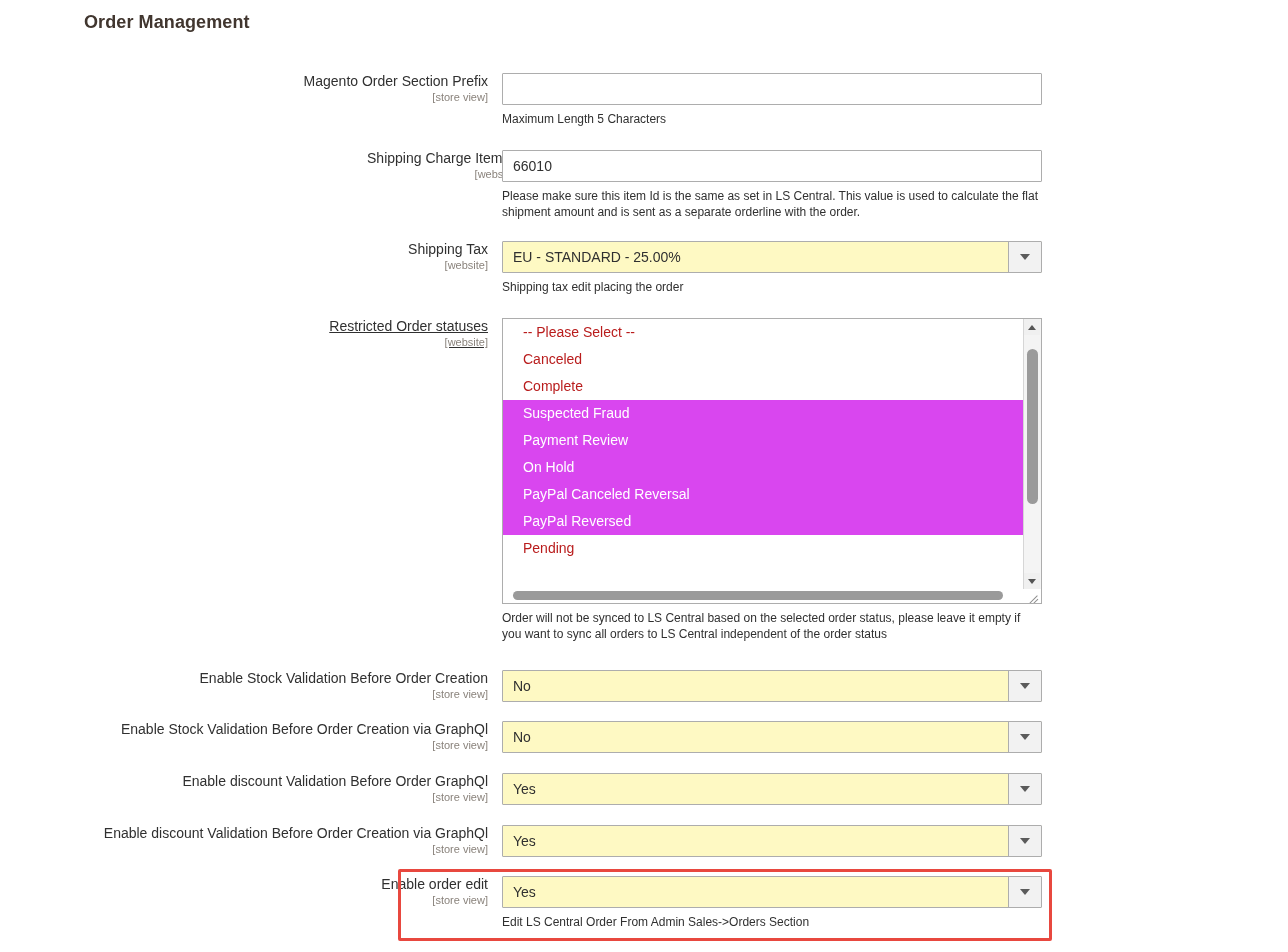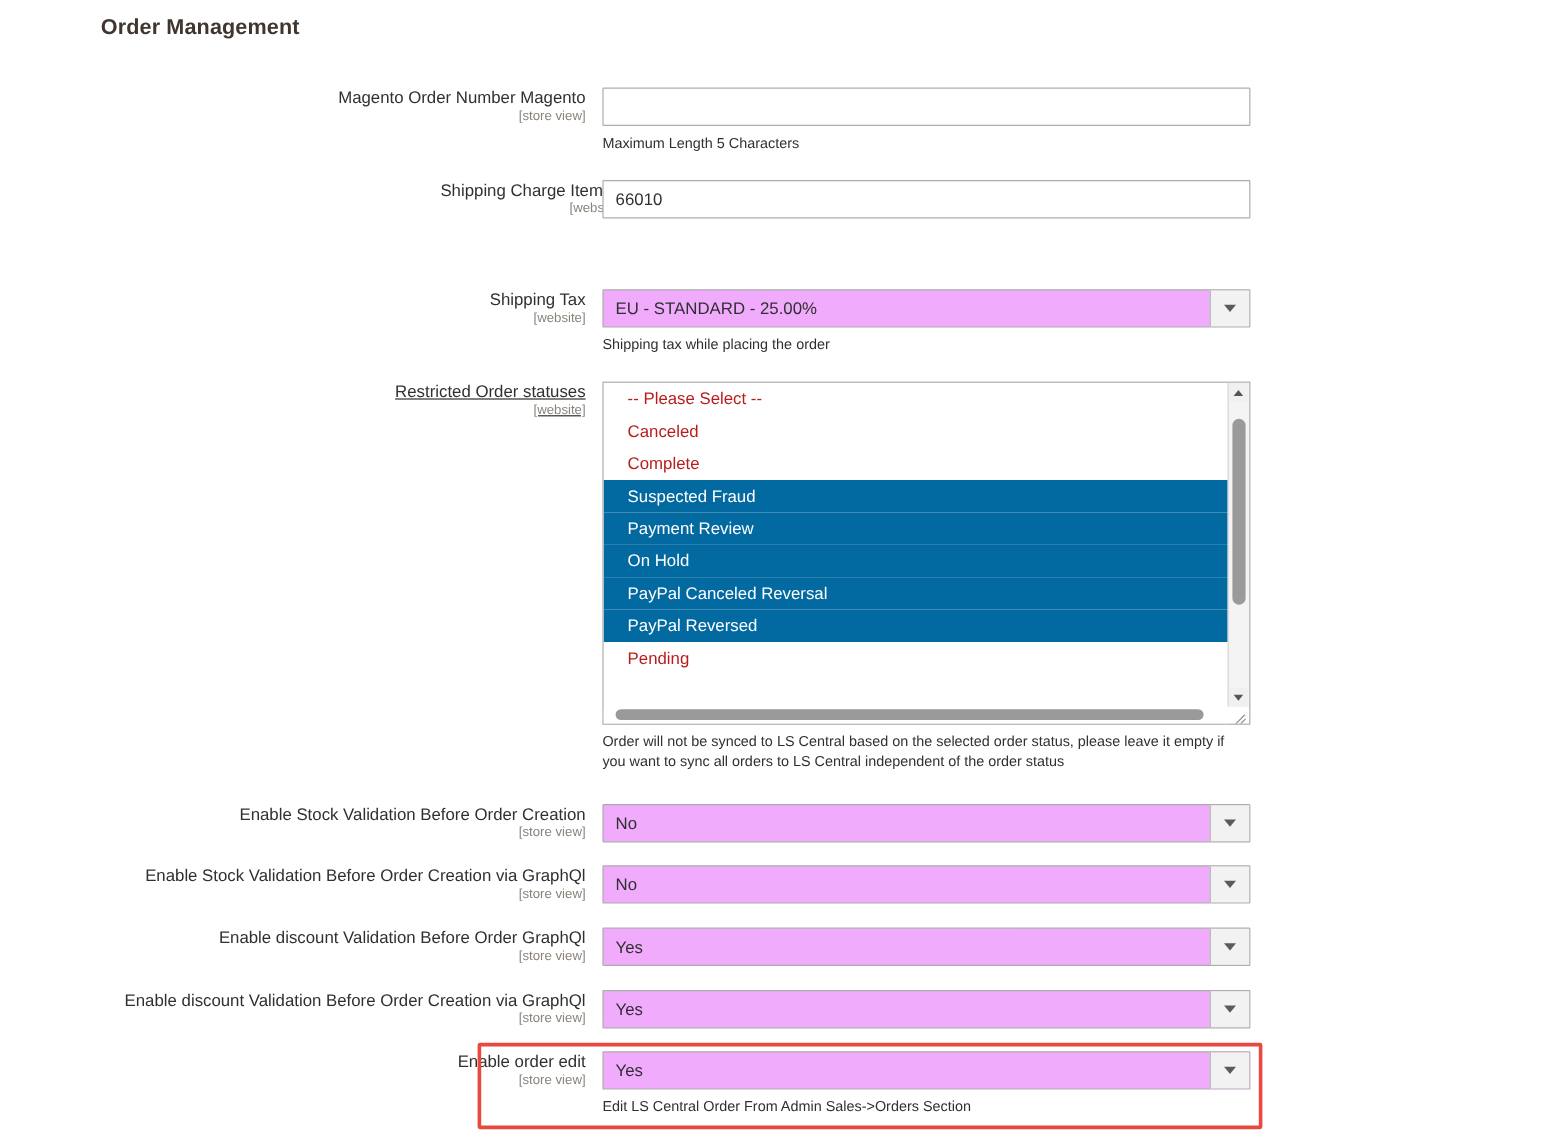--- a/index.html
+++ b/index.html
@@ -73,21 +73,21 @@
     color: #303030;
     outline: none;
   }
   .select-wrap {
     position: relative;
     box-sizing: border-box;
     width: 540px;
     height: 32px;
     border: 1px solid #adadad;
     border-radius: 1px;
-    background: #f0abfc;
+    background: #fef9c3;
   }
   .select-value {
     position: absolute;
     left: 10px;
     top: 0;
     line-height: 30px;
     font-size: 14px;
     color: #303030;
     white-space: nowrap;
   }
@@ -137,21 +137,21 @@
   }
   .ms-option {
     height: 27px;
     line-height: 27px;
     padding: 0 8px 0 20px;
     font-size: 14px;
     color: #b91c1c;
     white-space: nowrap;
   }
   .ms-option.selected {
-    background: #0369a1;
+    background: #d946ef;
     color: #ffffff;
   }
   .ms-vscroll {
     position: absolute;
     right: 0;
     top: 0;
     width: 17px;
     bottom: 14px;
     background: #f4f4f4;
     border-left: 1px solid #d6d6d6;
@@ -231,52 +231,53 @@
 </style>
 </head>
 <body>
 
 <div class="page">
 
   <div class="section-title">Order Management</div>
 
   <div class="field-row" style="position:absolute; left:0; top:73px; width:1288px; height:60px;">
     <div class="label-col" style="top:0;">
-      <span class="label-main">Magento Order Number Magento</span>
+      <span class="label-main">Magento Order Section Prefix</span>
       <span class="label-scope">[store view]</span>
     </div>
     <div class="ctrl-col" style="top:0;">
       <input class="text-input" type="text" value="" style="">
       <div class="note">Maximum Length 5 Characters</div>
     </div>
   </div>
 
   <div class="field-row" style="position:absolute; left:0; top:150px; width:1288px; height:80px;">
     <div class="label-col" style="top:0;padding-left:30px;">
       <span class="label-main">Shipping Charge Item Id</span>
       <span class="label-scope">[website]</span>
     </div>
     <div class="ctrl-col" style="top:0;">
       <input class="text-input" type="text" value="66010" style="">
+      <div class="note">Please make sure this item Id is the same as set in LS Central. This value is used to calculate the flat shipment amount and is sent as a separate orderline with the order.</div>
     </div>
   </div>
 
   <div class="field-row" style="position:absolute; left:0; top:241px; width:1288px; height:60px;">
     <div class="label-col" style="top:0;">
       <span class="label-main">Shipping Tax</span>
       <span class="label-scope">[website]</span>
     </div>
     <div class="ctrl-col" style="top:0;">
       <div class="select-wrap">
         <span class="select-value">EU - STANDARD - 25.00%</span>
         <span class="select-arrow">
             <span class="caret"></span>
           </span>
       </div>
-      <div class="note">Shipping tax while placing the order</div>
+      <div class="note">Shipping tax edit placing the order</div>
     </div>
   </div>
 
   <div class="field-row" style="position:absolute; left:0; top:318px; width:1288px; height:330px;">
     <div class="label-col" style="top:0;text-decoration:underline;">
       <span class="label-main">Restricted Order statuses</span>
       <span class="label-scope">[website]</span>
     </div>
     <div class="ctrl-col" style="top:0;">
       <div class="multiselect">

